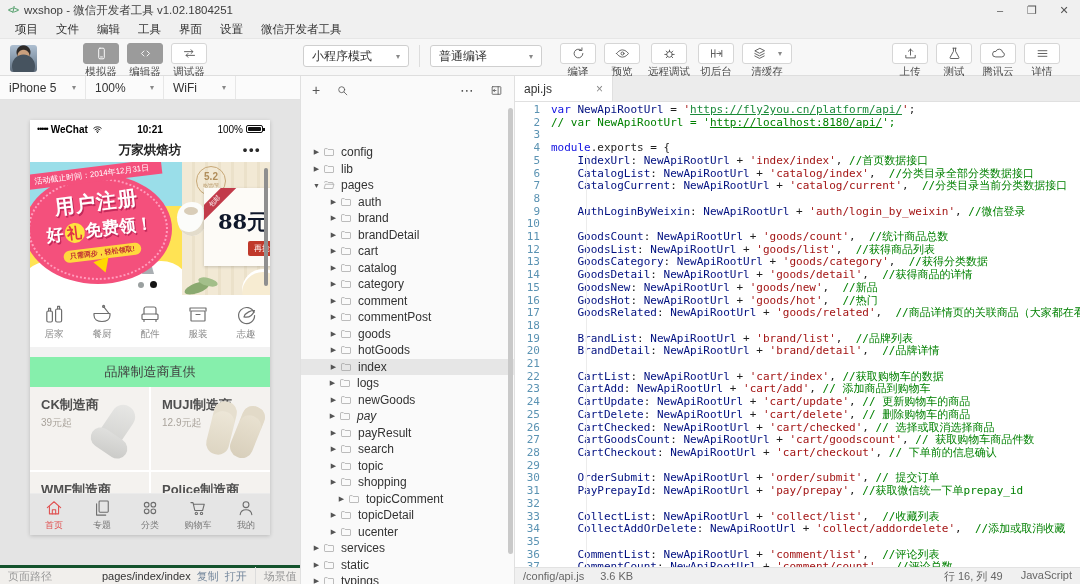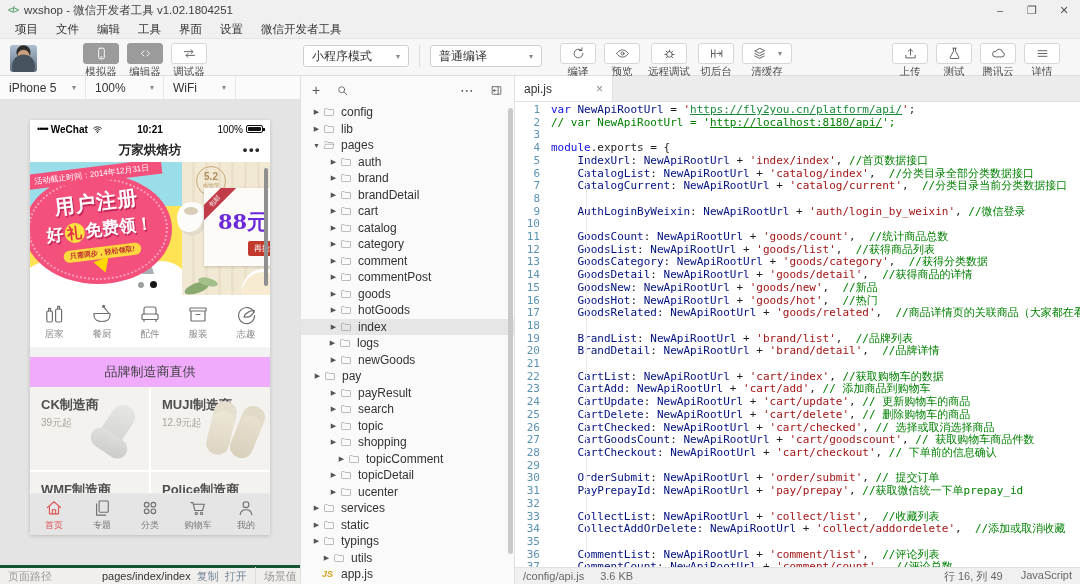--- a/index.html
+++ b/index.html
@@ -73,38 +73,38 @@
   .bn-tower { position:absolute; left:112px; top:90px; width:0; height:0; border-left:6px solid transparent; border-right:6px solid transparent; border-bottom:22px solid #9aa0a5; opacity:.85; }
   .bn-ribbon { position:absolute; left:-8px; top:5px; transform:rotate(-7deg); background:#f4507c; color:#fff; font-size:8px; padding:2px 12px; white-space:nowrap; }
   .bn-right { position:absolute; left:152px; top:0; width:88px; height:133px; background:repeating-linear-gradient(90deg,#f2e9d5 0 10px,#ebe1ca 10px 13px); }
   .bn-stamp { position:absolute; left:14px; top:4px; width:30px; height:30px; border:1px solid #c8a877; border-radius:50%; color:#b08d5a; text-align:center; line-height:1; padding-top:5px; }
   .bn-stamp-top { display:block; font-size:10px; font-weight:700; }
   .bn-stamp-bottom { display:block; font-size:4.5px; margin-top:2px; }
   .bn-jug { position:absolute; left:-5px; top:40px; width:30px; height:34px; background:#fcfcfa; border-radius:50% 50% 48% 48% / 45% 45% 55% 55%; box-shadow:inset -3px -4px 0 #e3dccb; }
   .bn-jug::before { content:''; position:absolute; left:7px; top:5px; width:14px; height:8px; background:#d9cdb8; border-radius:50%; }
   .bn-card { position:absolute; left:22px; top:26px; width:78px; height:78px; background:#fdfbf7; box-shadow:0 1px 3px rgba(0,0,0,.18); overflow:hidden; }
   .bn-corner { position:absolute; left:-16px; top:8px; width:54px; transform:rotate(-45deg); background:#c23b4a; color:#fff; font-size:6.5px; text-align:center; padding:1px 0; }
-  .bn-price { margin-top:20px; text-align:center; font-family:"DejaVu Serif","Liberation Serif",serif; font-size:21px; font-weight:700; color:#6d28d9; }
+  .bn-price { margin-top:20px; text-align:center; font-family:"DejaVu Serif","Liberation Serif",serif; font-size:21px; font-weight:700; color:#0f172a; }
   .bn-buy { position:absolute; right:6px; bottom:10px; background:#c0392b; color:#fff; font-size:8px; padding:2px 6px; border-radius:2px; }
   .bn-leaf { position:absolute; background:#8aa96f; border-radius:50%; }
   .bn-l1 { left:2px; bottom:2px; width:26px; height:10px; transform:rotate(-20deg); }
   .bn-l2 { left:16px; bottom:9px; width:20px; height:8px; background:#a3bf8a; transform:rotate(15deg); }
   .bn-bowl { position:absolute; right:-14px; bottom:-16px; width:42px; height:42px; background:#f7ecd2; border-radius:50%; box-shadow:inset 0 3px 0 #fff; }
   .bn-dots { position:absolute; left:108px; bottom:7px; display:flex; align-items:center; gap:6px; }
   .bn-d1 { width:6px; height:6px; border-radius:50%; background:#9aa0a0; }
   .bn-d2 { width:7px; height:7px; border-radius:50%; background:#161616; }
   .phone-scrollbar { position:absolute; right:2px; top:48px; width:4px; height:118px; background:#8f8f8f; border-radius:2px; z-index:5; }
 
   
   .cat-row { height:52px; display:flex; align-items:center; }
   .cat-item { flex:1; display:flex; flex-direction:column; align-items:center; }
   .cat-item svg { width:24px; height:24px; color:#6e6e6e; stroke-width:1.2; }
   .cat-label { font-size:9.5px; color:#8a8a8a; margin-top:2px; }
   .p-gap { height:10px; background:#f2f2f2; }
-  .p-section-title { height:30px; line-height:30px; text-align:center; font-size:13px; color:#3f3f3f; background:#f0abfc; }
+  .p-section-title { height:30px; line-height:30px; text-align:center; font-size:13px; color:#3f3f3f; background:#86efac; }
 
   
   .brand-grid { height:106px; display:grid; grid-template-columns:1fr 1fr; grid-template-rows:83px 83px; gap:2px; background:#fff; overflow:hidden; }
   .brand-tile { background:#f4f2ef; position:relative; padding:9px 0 0 11px; overflow:hidden; }
   .brand-name { font-size:13px; font-weight:600; color:#4f4f4f; }
   .brand-price { font-size:10px; color:#a9a39b; margin-top:2px; }
   .prod { position:absolute; }
   .prod-sock { right:4px; top:16px; width:64px; height:60px; }
   .prod-sock::before { content:''; position:absolute; left:24px; top:0; width:24px; height:46px; background:linear-gradient(160deg,#e8e8e6,#cfcfcc); border-radius:12px; transform:rotate(34deg); }
   .prod-sock::after { content:''; position:absolute; left:8px; top:30px; width:40px; height:20px; background:linear-gradient(160deg,#e2e2e0,#c9c9c6); border-radius:10px; transform:rotate(34deg); }
@@ -526,21 +526,21 @@
           </svg>
         <span class="sp"></span>
         <span class="tt-glyph">⋯</span>
         <svg class="tt-svg" viewBox="0 0 24 24">
             <rect x="4" y="5" width="16" height="14" rx="1"></rect>
             <line x1="15" y1="5" x2="15" y2="19"></line>
             <path d="M11 12H6M8.5 9.5 6 12l2.5 2.5"></path>
           </svg>
       </div>
       <div class="tree" id="tree">
-          <div class="tree-row" style="padding-left: 10px;">
+          <div class="tree-row" style="padding-left: 10px; margin-top: 40px;">
             <span class="tree-caret">▶</span>
             <svg class="tree-fold" viewBox="0 0 24 24">
               <path d="M3 6.2a1 1 0 0 1 1-1h4.6l1.8 1.8H20a1 1 0 0 1 1 1V18a1 1 0 0 1-1 1H4a1 1 0 0 1-1-1z"></path>
             </svg>
             <span>config</span>
           </div>
           <div class="tree-row" style="padding-left: 10px;">
             <span class="tree-caret">▶</span>
             <svg class="tree-fold" viewBox="0 0 24 24">
               <path d="M3 6.2a1 1 0 0 1 1-1h4.6l1.8 1.8H20a1 1 0 0 1 1 1V18a1 1 0 0 1-1 1H4a1 1 0 0 1-1-1z"></path>
@@ -639,21 +639,21 @@
             </svg>
             <span>logs</span>
           </div>
           <div class="tree-row" style="padding-left: 27px;">
             <span class="tree-caret">▶</span>
             <svg class="tree-fold" viewBox="0 0 24 24">
               <path d="M3 6.2a1 1 0 0 1 1-1h4.6l1.8 1.8H20a1 1 0 0 1 1 1V18a1 1 0 0 1-1 1H4a1 1 0 0 1-1-1z"></path>
             </svg>
             <span>newGoods</span>
           </div>
-          <div class="tree-row" style="padding-left: 11px;">
+          <div class="tree-row" style="padding-left: 26px; font-style: italic;">
             <span class="tree-caret">▶</span>
             <svg class="tree-fold" viewBox="0 0 24 24">
               <path d="M3 6.2a1 1 0 0 1 1-1h4.6l1.8 1.8H20a1 1 0 0 1 1 1V18a1 1 0 0 1-1 1H4a1 1 0 0 1-1-1z"></path>
             </svg>
             <span>pay</span>
           </div>
           <div class="tree-row" style="padding-left: 27px;">
             <span class="tree-caret">▶</span>
             <svg class="tree-fold" viewBox="0 0 24 24">
               <path d="M3 6.2a1 1 0 0 1 1-1h4.6l1.8 1.8H20a1 1 0 0 1 1 1V18a1 1 0 0 1-1 1H4a1 1 0 0 1-1-1z"></path>

